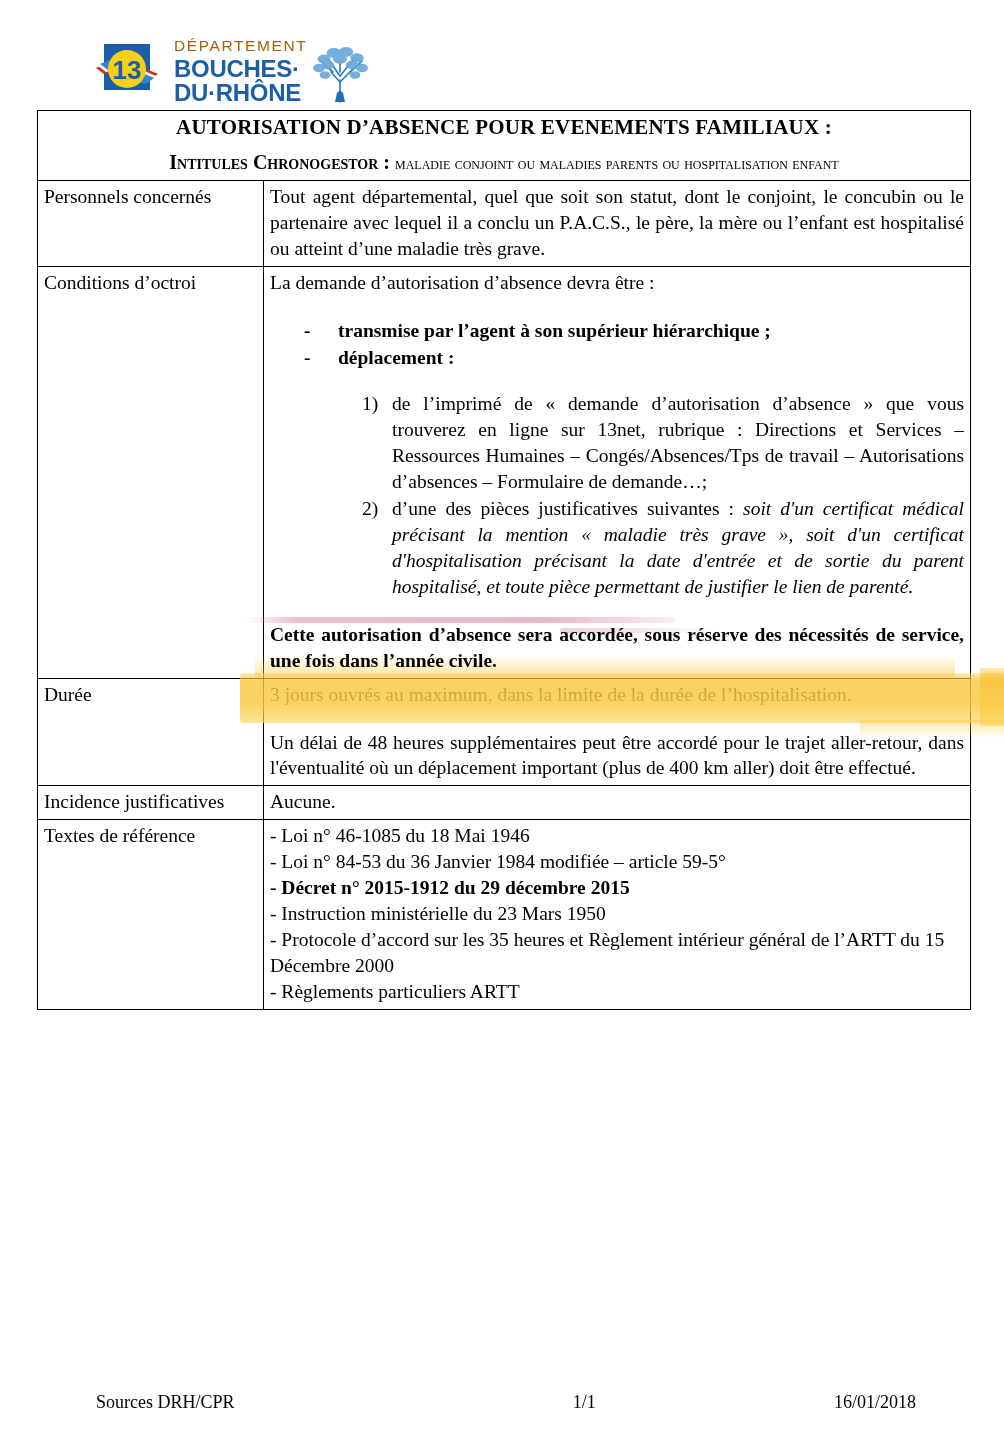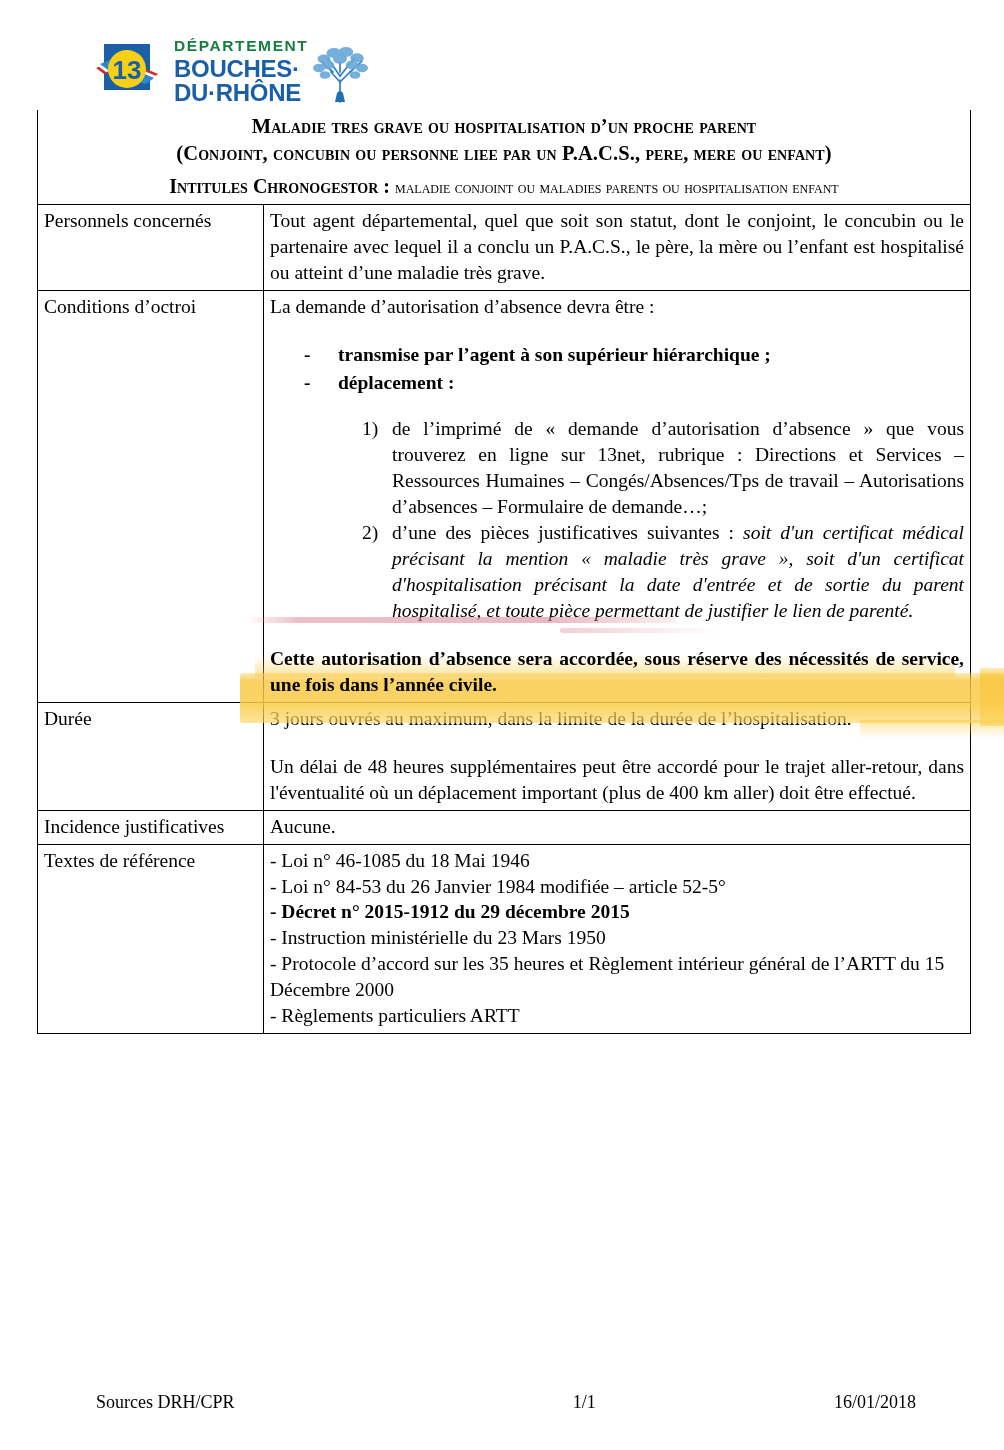--- a/index.html
+++ b/index.html
@@ -35,22 +35,22 @@
     position: absolute;
     left: 78px;
     top: 0px;
     width: 140px;
     font-family: "Liberation Sans", "DejaVu Sans", sans-serif;
     line-height: 1;
   }
   .logo-dept {
     font-size: 15.5px;
     letter-spacing: 1.6px;
-    color: #15803d;
-    font-weight: 700;
+    color: #a16207;
+    font-weight: 400;
     margin-bottom: 3px;
   }
   .logo-bouches, .logo-rhone {
     font-size: 24px;
     font-weight: 700;
     color: #1b5fa8;
     letter-spacing: -0.3px;
     line-height: 1.03;
   }
   .logo-tree {
@@ -272,27 +272,26 @@
   </svg>
 </div>
 
 <table class="doc-table">
   <colgroup>
     <col class="col-label">
       <col>
   </colgroup>
   <tbody>
 
-
-    <tr>
-      <td class="subtitle-cell" colspan="2">
-        <div class="smallcaps">Maladie tres grave ou hospitalisation d’un proche parent</div>
-        <div class="smallcaps">(Conjoint, concubin ou personne liee par un P.A.C.S., pere, mere ou enfant)</div>
-      </td>
-    </tr>
+    <tr>
+      <td class="title-cell" colspan="2">
+        <div class="title-main">AUTORISATION D’ABSENCE POUR EVENEMENTS FAMILIAUX :</div>
+      </td>
+    </tr>
+
 
     <tr>
       <td class="chrono-cell" colspan="2">
         <span class="chrono-lead">Intitules Chronogestor : </span><span class="chrono-rest">maladie conjoint ou maladies parents ou hospitalisation enfant</span>
       </td>
     </tr>
 
     <tr>
       <td>Personnels concernés</td>
       <td class="just">Tout agent départemental, quel que soit son statut, dont le conjoint, le concubin ou le partenaire avec lequel il a conclu un P.A.C.S., le père, la mère ou l’enfant est hospitalisé ou atteint d’une maladie très grave.</td>
@@ -328,21 +327,21 @@
 
     <tr>
       <td>Incidence justificatives</td>
       <td>Aucune.</td>
     </tr>
 
     <tr>
       <td>Textes de référence</td>
       <td class="tref">
         <div>- Loi n° 46-1085 du 18 Mai 1946</div>
-        <div>- Loi n° 84-53 du 26 Janvier 1984 modifiée – article 52-5°</div>
+        <div>- Loi n° 84-53 du 36 Janvier 1984 modifiée – article 59-5°</div>
         <div><b>- Décret n° 2015-1912 du 29 décembre 2015</b></div>
         <div>- Instruction ministérielle du 23 Mars 1950</div>
         <div>- Protocole d’accord sur les 35 heures et Règlement intérieur général de l’ARTT du 15 Décembre 2000</div>
         <div>- Règlements particuliers ARTT</div>
       </td>
     </tr>
 
   </tbody>
 </table>
 

